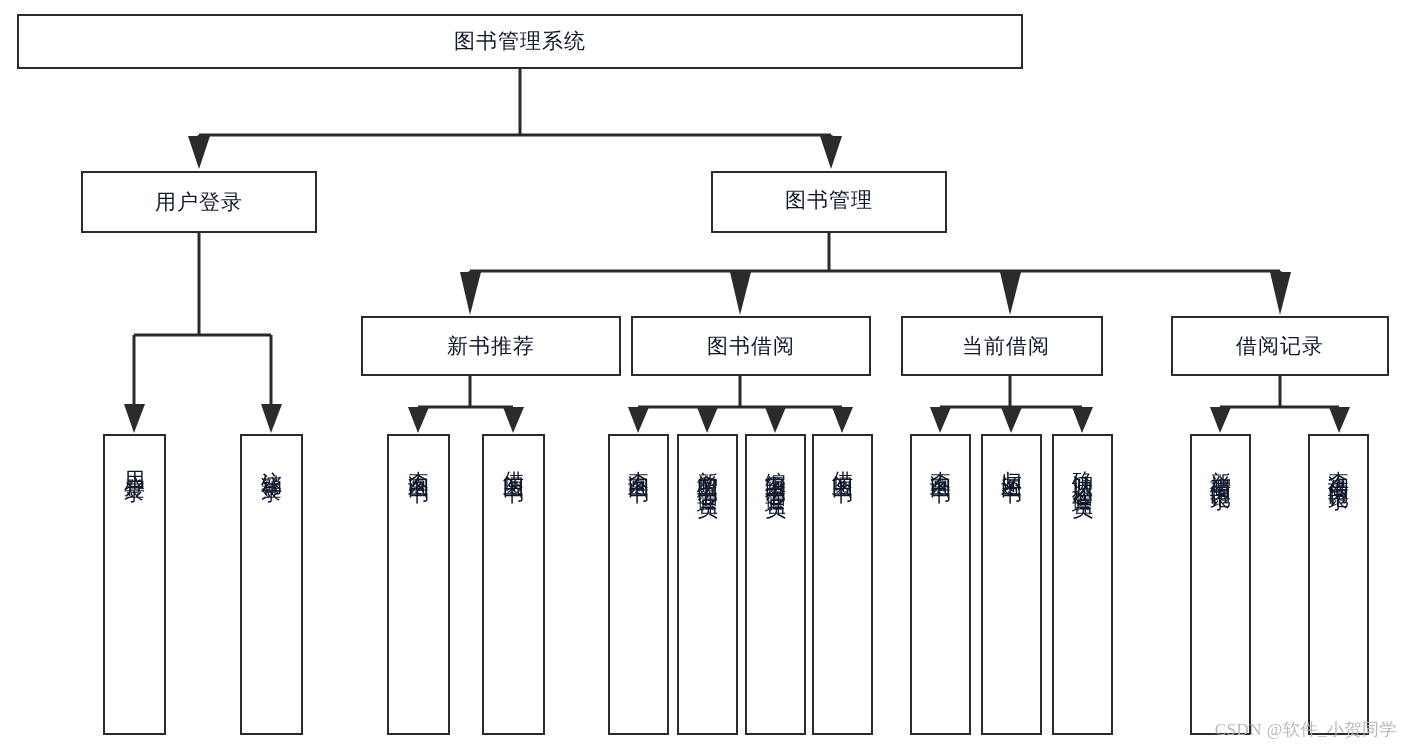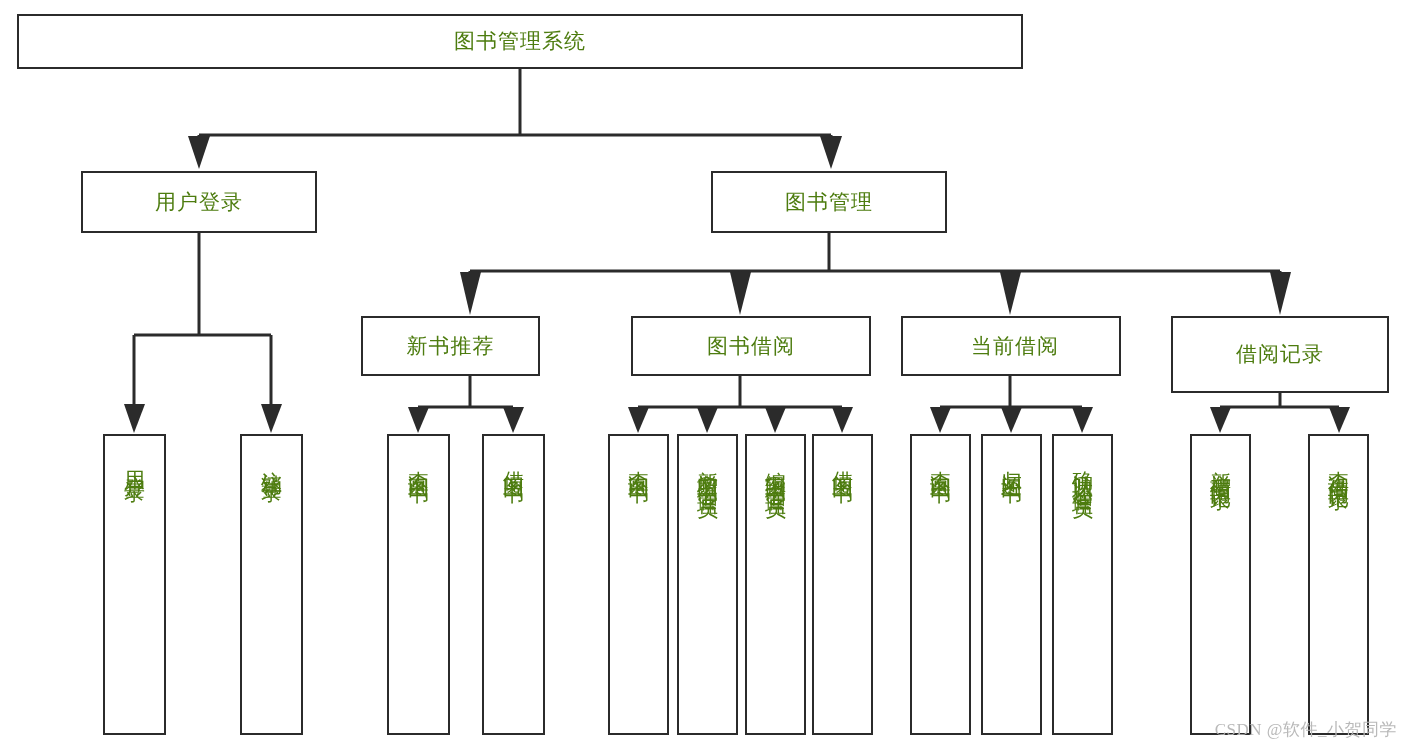--- a/index.html
+++ b/index.html
@@ -34,21 +34,21 @@
     display: flex;
     align-items: center;
     justify-content: center;
     color: #1a1a1a;
   }
   .node-label {
     font-size: 21px;
     line-height: 1.15;
     letter-spacing: 1px;
     white-space: nowrap;
-    color: #4d7c0f;
+    color: #0f172a;
   }
   .node-box.leaf {
     align-items: flex-start;
     justify-content: center;
     padding-top: 18px;
   }
   .node-box.leaf .node-label {
     writing-mode: vertical-rl;
     text-orientation: upright;
     font-size: 21px;
@@ -156,34 +156,34 @@
     </g>
   </svg>
 
   <div class="node-box" style="left: 17px; top: 14px; width: 1006px; height: 55px;">
     <span class="node-label">图书管理系统</span>
   </div>
 
   <div class="node-box" style="left: 81px; top: 171px; width: 236px; height: 62px;">
     <span class="node-label">用户登录</span>
   </div>
-  <div class="node-box" style="left: 711px; top: 171px; width: 236px; height: 62px;">
+  <div class="node-box" style="left: 711px; top: 171px; width: 236px; height: 62px; font-family: Liberation Mono, monospace;">
     <span class="node-label">图书管理</span>
   </div>
 
-  <div class="node-box" style="left: 361px; top: 316px; width: 179px; height: 60px;">
+  <div class="node-box" style="left: 361px; top: 316px; width: 260px; height: 60px;">
     <span class="node-label">新书推荐</span>
   </div>
   <div class="node-box" style="left: 631px; top: 316px; width: 240px; height: 60px;">
     <span class="node-label">图书借阅</span>
   </div>
-  <div class="node-box" style="left: 901px; top: 316px; width: 220px; height: 60px; padding-left: 8px;">
+  <div class="node-box" style="left: 901px; top: 316px; width: 202px; height: 60px; padding-left: 8px;">
     <span class="node-label">当前借阅</span>
   </div>
-  <div class="node-box" style="left: 1171px; top: 316px; width: 218px; height: 77px;">
+  <div class="node-box" style="left: 1171px; top: 316px; width: 218px; height: 60px;">
     <span class="node-label">借阅记录</span>
   </div>
 
   <div class="node-box leaf" style="left: 103px; top: 434px; width: 63px; height: 301px;">
     <span class="node-label">用户登录</span>
   </div>
   <div class="node-box leaf" style="left: 240px; top: 434px; width: 63px; height: 301px;">
     <span class="node-label">注销登录</span>
   </div>
   <div class="node-box leaf" style="left: 387px; top: 434px; width: 63px; height: 301px;">

